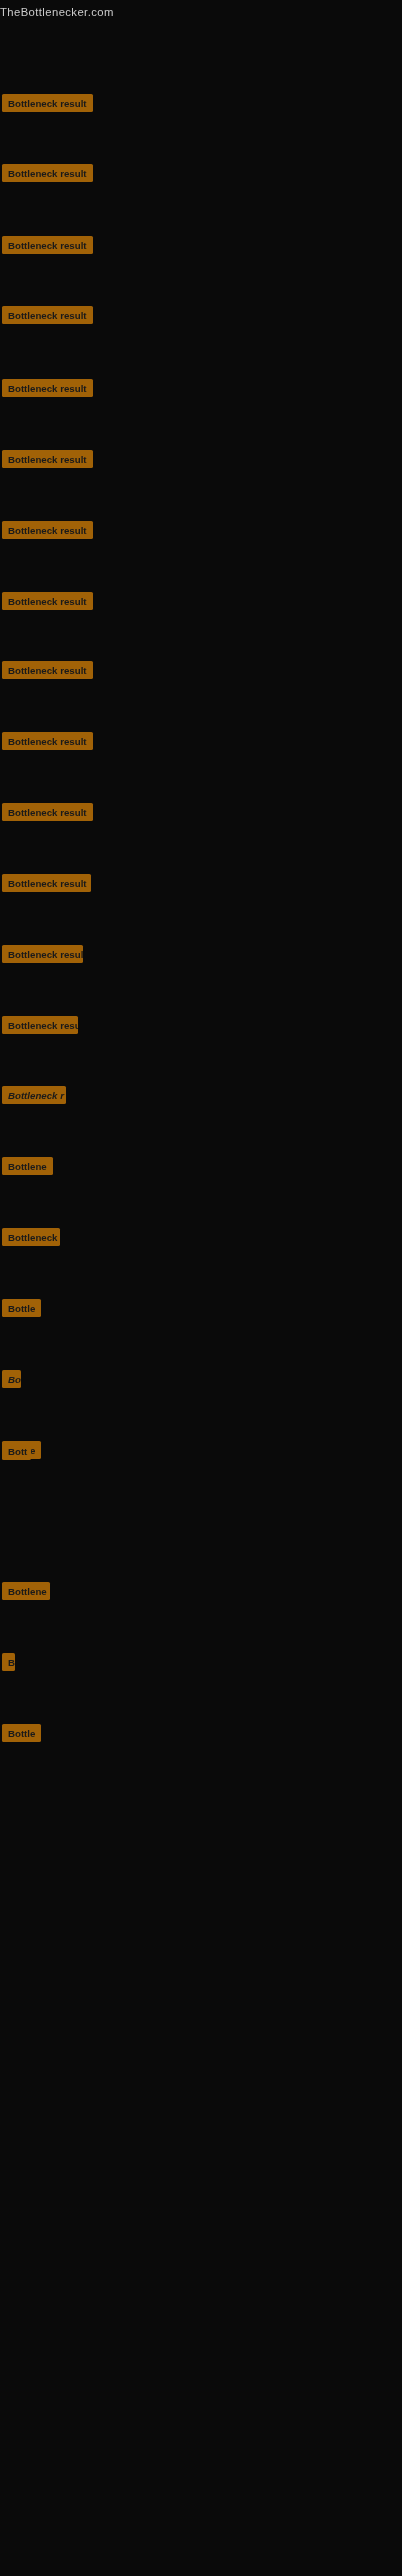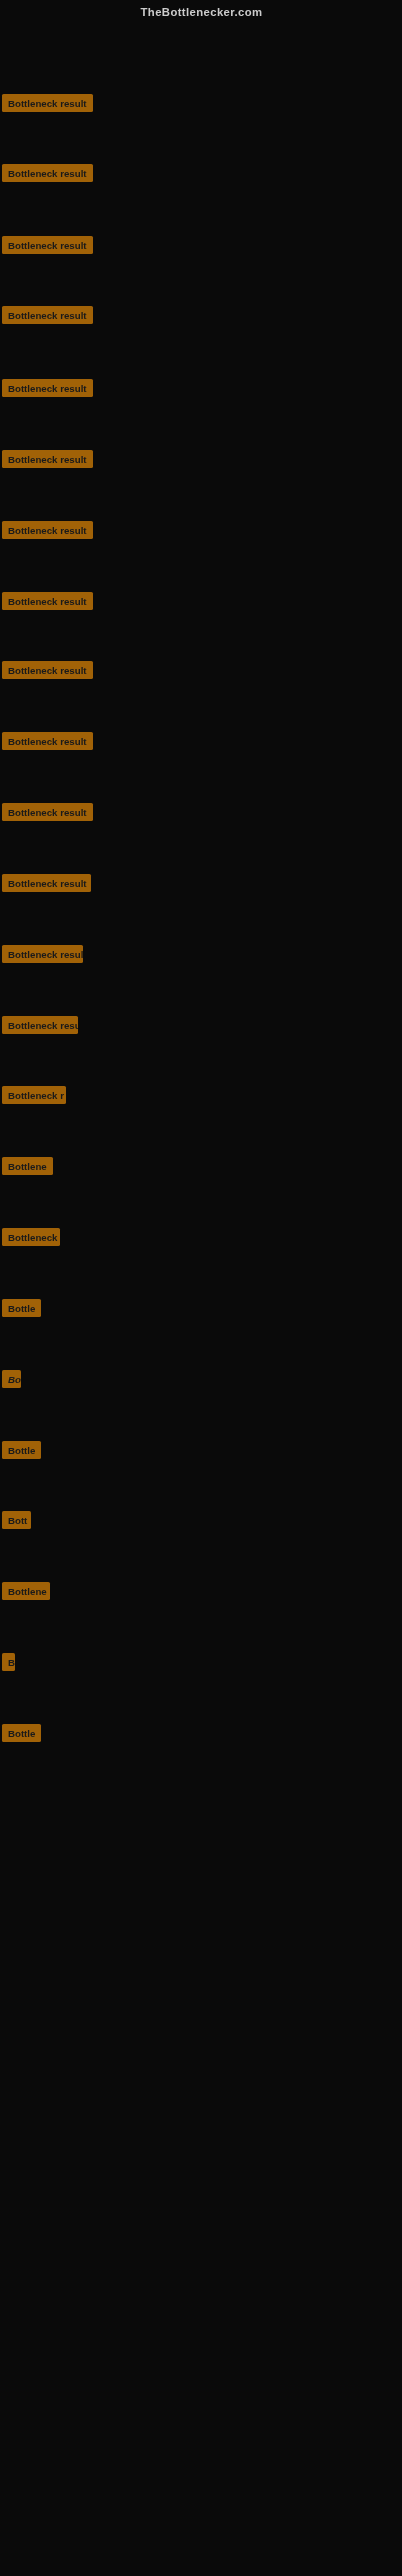--- a/index.html
+++ b/index.html
@@ -10,26 +10,25 @@
 
     body {
       background-color: #0a0a0a;
       width: 403px;
       min-height: 2576px;
       font-family: Arial, sans-serif;
       position: relative;
     }
 
     .site-title {
-      text-align: center;
+      text-align: left;
       color: #cccccc;
       font-size: 11.3px;
       padding: 6.4px 0 3.2px 0;
       letter-spacing: 0.4px;
-      font-weight: bold;
     }
 
     .bottleneck-badge {
       background-color: #a16207;
       color: #1a1a1a;
       font-size: 9.7px;
       font-weight: bold;
       padding: 3.2px 6.4px;
       border-radius: 1.6px;
       display: inline-block;
@@ -87,39 +86,39 @@
     </div>
     <div class="row" style="position: absolute; top: 826px; left: 0px; width: 100%;">
       <span class="bottleneck-badge" style="max-width: 89px;">Bottleneck result</span>
     </div>
     <div class="row" style="position: absolute; top: 897px; left: 0px; width: 100%;">
       <span class="bottleneck-badge" style="max-width: 81px;">Bottleneck result</span>
     </div>
     <div class="row" style="position: absolute; top: 968px; left: 0px; width: 100%;">
       <span class="bottleneck-badge" style="max-width: 76px;">Bottleneck result</span>
     </div>
-    <div class="row" style="position: absolute; top: 1038px; left: 0px; width: 100%;">
+    <div class="row" style="position: absolute; top: 1038px; left: 0px; width: 100%; font-style: italic;">
       <span class="bottleneck-badge" style="max-width: 64px;">Bottleneck r</span>
     </div>
     <div class="row" style="position: absolute; top: 1109px; left: 0px; width: 100%;">
       <span class="bottleneck-badge" style="max-width: 52px;">Bottlene</span>
     </div>
     <div class="row" style="position: absolute; top: 1180px; left: 0px; width: 100%; align-items: center;">
       <span class="bottleneck-badge" style="max-width: 58px;">Bottleneck</span>
     </div>
     <div class="row" style="position: absolute; top: 1251px; left: 0px; width: 100%;">
       <span class="bottleneck-badge" style="max-width: 39px;">Bottle</span>
     </div>
     <div class="row" style="position: absolute; top: 1322px; left: 0px; width: 100%;">
       <span class="bottleneck-badge" style="max-width: 19.3px; font-style: italic;">Bo</span>
     </div>
     <div class="row" style="position: absolute; top: 1393px; left: 0px; width: 100%;">
       <span class="bottleneck-badge" style="max-width: 39px;">Bottle</span>
     </div>
-    <div class="row" style="position: absolute; top: 1463px; left: 0px; width: 100%; text-align: right;">
+    <div class="row" style="position: absolute; top: 1394px; left: 0px; width: 100%; text-align: right;">
       <span class="bottleneck-badge" style="max-width: 29px;">Bott</span>
     </div>
     <div class="row" style="position: absolute; top: 1534px; left: 0px; width: 100%;">
       <span class="bottleneck-badge" style="max-width: 48px;">Bottlene</span>
     </div>
     <div class="row" style="position: absolute; top: 1605px; left: 0px; width: 100%;">
       <span class="bottleneck-badge" style="max-width: 13px;">B</span>
     </div>
     <div class="row" style="position: absolute; top: 1676px; left: 0px; width: 100%;">
       <span class="bottleneck-badge" style="max-width: 39px;">Bottle</span>

